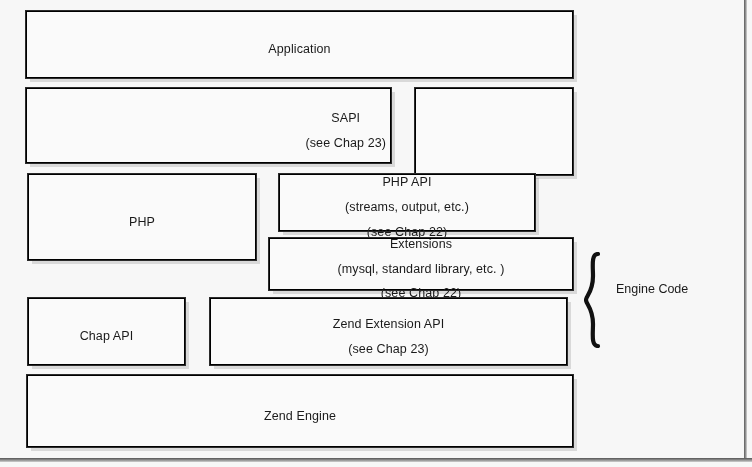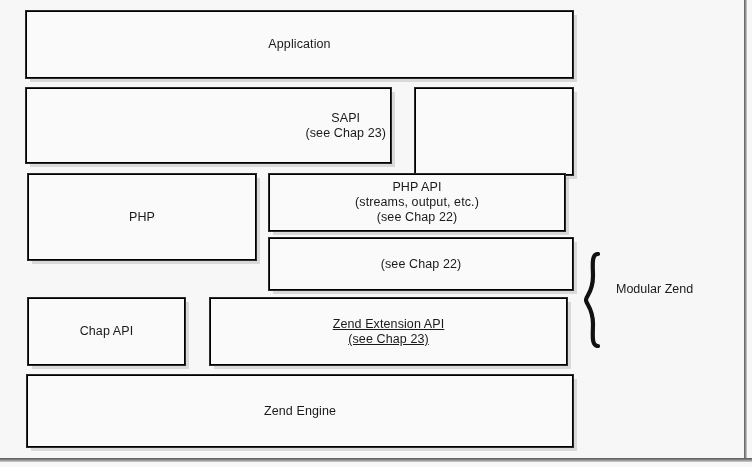--- a/index.html
+++ b/index.html
@@ -52,20 +52,21 @@
   }
   .box .lines {
     line-height: 1.18;
     font-size: 12.5px;
     letter-spacing: 0.1px;
     padding: 0 4px;
   }
   .box .lines .l {
     display: block;
     white-space: nowrap;
+    margin-top: 10px;
   }
 
   
   #brace {
     position: absolute;
     left: 584px;
     top: 252px;
     width: 20px;
     height: 96px;
     color: #111;
@@ -103,53 +104,55 @@
         </div>
       </div>
       <div class="box" style="left: 415px; top: 88px; width: 158px; height: 87px;">
         <div class="lines"></div>
       </div>
       <div class="box" style="left: 28px; top: 174px; width: 228px; height: 86px;">
         <div class="lines">
           <span class="l">PHP</span>
         </div>
       </div>
-      <div class="box" style="left: 269px; top: 174px; width: 296px; height: 57px;">
+      <div class="box" style="left: 279px; top: 174px; width: 256px; height: 57px;">
         <div class="lines">
           <span class="l">PHP API</span>
           <span class="l">(streams, output, etc.)</span>
           <span class="l">(see Chap 22)</span>
         </div>
       </div>
       <div class="box" style="left: 269px; top: 238px; width: 304px; height: 52px;">
         <div class="lines">
+          <span class="l">Extensions</span>
+          <span class="l">(mysql, standard library, etc. )</span>
           <span class="l">(see Chap 22)</span>
         </div>
       </div>
       <div class="box" style="left: 28px; top: 298px; width: 157px; height: 67px;">
         <div class="lines">
           <span class="l">Chap API</span>
         </div>
       </div>
-      <div class="box" style="left: 210px; top: 298px; width: 357px; height: 67px; text-decoration: underline;">
+      <div class="box" style="left: 210px; top: 298px; width: 357px; height: 67px;">
         <div class="lines">
           <span class="l">Zend Extension API</span>
           <span class="l">(see Chap 23)</span>
         </div>
       </div>
       <div class="box" style="left: 27px; top: 375px; width: 546px; height: 72px;">
         <div class="lines">
           <span class="l">Zend Engine</span>
         </div>
       </div>
     </div>
 
   <div id="brace">
     <svg width="20" height="96" viewBox="0 0 20 96" aria-hidden="true">
       <path d="M14 2 C7 2 9 14 9 24 C9 40 2 44 2 48 C2 52 9 56 9 72 C9 82 7 94 14 94" fill="none" stroke="#111111" stroke-width="4.2" stroke-linecap="round" stroke-linejoin="round"></path>
     </svg>
   </div>
 
-  <div id="modular-code-label">Modular Zend</div>
+  <div id="modular-code-label">Engine Code</div>
 
   <div id="page-bottom-border"></div>
   <div id="page-right-border"></div>
 </div>
 
 </body></html>

